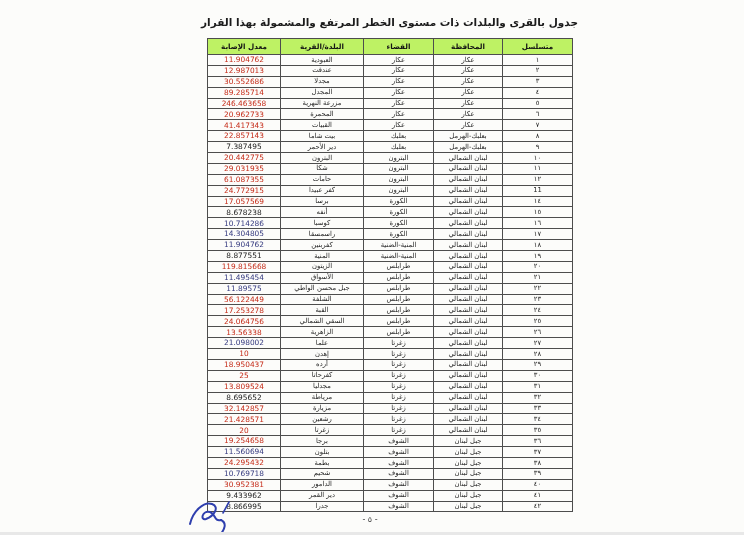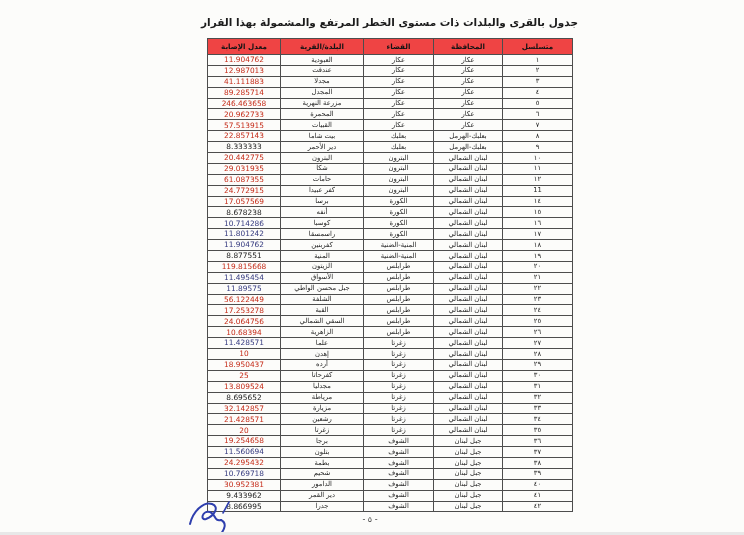--- a/index.html
+++ b/index.html
@@ -17,21 +17,21 @@
   table.risk{
     position:absolute;top:38px;left:207px;width:365px;
     border-collapse:collapse;table-layout:fixed;direction:rtl;
     font-size:6.8px;color:#1f1f1f;
   }
   table.risk td, table.risk th{
     border:1px solid #4d4d4d;padding:0;text-align:center;vertical-align:middle;
     overflow:hidden;white-space:nowrap;line-height:1;
   }
   table.risk thead th{
-    background:#ef4444;font-weight:bold;font-size:7.2px;height:15px;color:#141414;
+    background:#bef264;font-weight:bold;font-size:7.2px;height:15px;color:#141414;
   }
   table.risk tbody tr{height:10.9px;}
   td.rate{font-weight:normal;font-size:7.4px;direction:ltr;}
   .c-red{color:#c52a17;}
   .c-blue{color:#34397f;margin-top:7px;}
   .c-black{color:#222222;}
   
   .page-number{
     position:absolute;top:515px;left:300px;width:140px;text-align:center;
     font-size:8px;color:#444;direction:rtl;
@@ -77,21 +77,21 @@
         <td>عكار</td>
         <td>عكار</td>
         <td>عندقت</td>
         <td class="rate c-red">12.987013</td>
       </tr>
         <tr>
         <td>٣</td>
         <td>عكار</td>
         <td>عكار</td>
         <td>مجدلا</td>
-        <td class="rate c-red">41.111883</td>
+        <td class="rate c-red">30.552686</td>
       </tr>
         <tr>
         <td>٤</td>
         <td>عكار</td>
         <td>عكار</td>
         <td>المجدل</td>
         <td class="rate c-red">89.285714</td>
       </tr>
         <tr>
         <td>٥</td>
@@ -105,35 +105,35 @@
         <td>عكار</td>
         <td>عكار</td>
         <td>المحمرة</td>
         <td class="rate c-red">20.962733</td>
       </tr>
         <tr>
         <td>٧</td>
         <td>عكار</td>
         <td>عكار</td>
         <td>القبيات</td>
-        <td class="rate c-red">57.513915</td>
+        <td class="rate c-red">41.417343</td>
       </tr>
         <tr>
         <td>٨</td>
         <td>بعلبك-الهرمل</td>
         <td>بعلبك</td>
         <td>بيت شاما</td>
         <td class="rate c-red">22.857143</td>
       </tr>
         <tr>
         <td>٩</td>
         <td>بعلبك-الهرمل</td>
         <td>بعلبك</td>
         <td>دير الأحمر</td>
-        <td class="rate c-black">8.333333</td>
+        <td class="rate c-black">7.387495</td>
       </tr>
         <tr>
         <td>١٠</td>
         <td>لبنان الشمالي</td>
         <td>البترون</td>
         <td>البترون</td>
         <td class="rate c-red">20.442775</td>
       </tr>
         <tr>
         <td>١١</td>
@@ -175,21 +175,21 @@
         <td>لبنان الشمالي</td>
         <td>الكورة</td>
         <td>كوسبا</td>
         <td class="rate c-blue">10.714286</td>
       </tr>
         <tr>
         <td>١٧</td>
         <td>لبنان الشمالي</td>
         <td>الكورة</td>
         <td>راسمسقا</td>
-        <td class="rate c-blue">11.801242</td>
+        <td class="rate c-blue">14.304805</td>
       </tr>
         <tr>
         <td>١٨</td>
         <td>لبنان الشمالي</td>
         <td>المنية-الضنية</td>
         <td>كفربنين</td>
         <td class="rate c-blue">11.904762</td>
       </tr>
         <tr>
         <td>١٩</td>
@@ -238,28 +238,28 @@
         <td>لبنان الشمالي</td>
         <td>طرابلس</td>
         <td>السقي الشمالي</td>
         <td class="rate c-red">24.064756</td>
       </tr>
         <tr>
         <td>٢٦</td>
         <td>لبنان الشمالي</td>
         <td>طرابلس</td>
         <td>الزاهرية</td>
-        <td class="rate c-red">10.68394</td>
+        <td class="rate c-red">13.56338</td>
       </tr>
         <tr>
         <td>٢٧</td>
         <td>لبنان الشمالي</td>
         <td>زغرتا</td>
         <td>علما</td>
-        <td class="rate c-blue">11.428571</td>
+        <td class="rate c-blue">21.098002</td>
       </tr>
         <tr>
         <td>٢٨</td>
         <td>لبنان الشمالي</td>
         <td>زغرتا</td>
         <td>إهدن</td>
         <td class="rate c-red">10</td>
       </tr>
         <tr>
         <td>٢٩</td>

